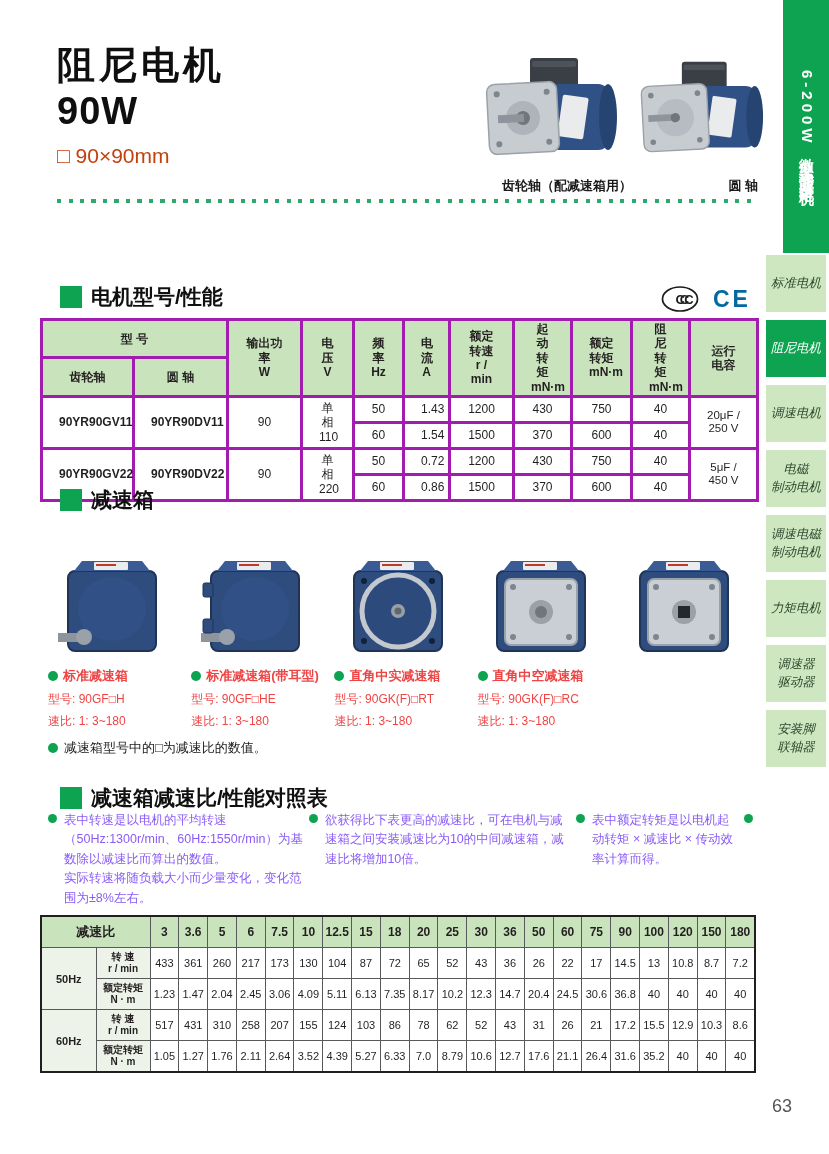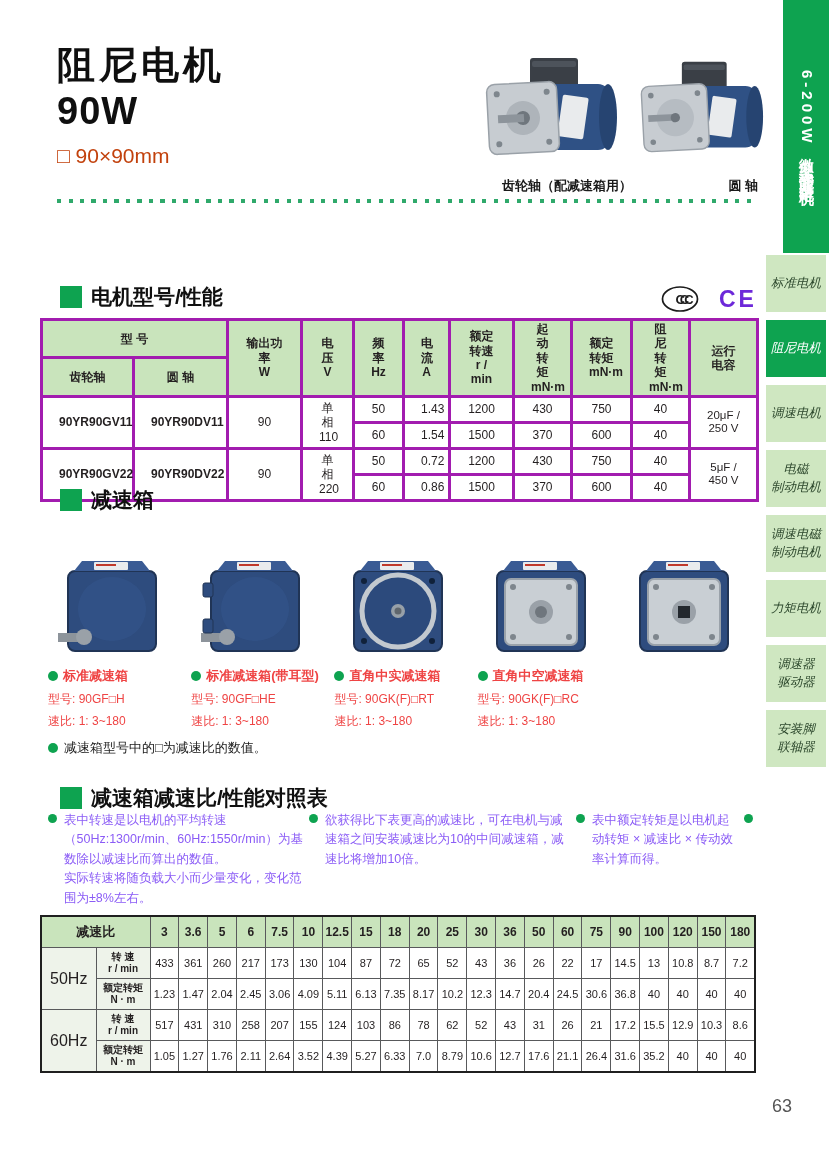--- a/index.html
+++ b/index.html
@@ -14,22 +14,22 @@
   #motor1{left:468px;} #motor2{left:624px;}
   .motor-cap{position:absolute;top:177px;font-size:13px;font-weight:600;color:#1a1a1a;text-align:right;}
   #mcap1{left:462px;width:170px;} #mcap2{left:648px;width:110px;}
   .dotline{position:absolute;left:57px;top:199px;width:699px;height:4px;
     background:repeating-linear-gradient(to right,#2fa96b 0 4px,transparent 4px 11.5px);}
 
   
   .sec-head{position:absolute;left:44px;display:flex;align-items:center;gap:9px;font-size:21px;font-weight:700;color:#101010;margin-left:16px;}
   .sec-head .sq{width:22px;height:22px;background:#0ea350;}
   #sec1{top:283px;} #sec2{top:486px;} #sec3{top:784px;}
-  .certs{position:absolute;top:285px;left:660px;display:flex;align-items:center;gap:19px;}
-  .ce{font-size:23px;font-weight:700;letter-spacing:3px;color:#6d28d9;}
+  .certs{position:absolute;top:285px;left:660px;display:flex;align-items:center;gap:13px;}
+  .ce{font-size:23px;font-weight:700;letter-spacing:3px;color:#0369a1;}
 
   
   table.motor{position:absolute;left:40px;top:318px;width:716px;border-collapse:collapse;table-layout:fixed;
     text-align:center;border:2px solid #1f1f1f;}
   table.motor th,table.motor td{border:3px solid #a21caf;padding:1px 16px;font-size:12px;line-height:1.2;}
   table.motor th{background:#c9e4bc;font-weight:600;height:22px;}
   table.motor td{height:21px;background:#fff;}
   table.motor td.model{font-weight:700;font-size:12px;}
   table.motor td.cap{font-size:11.5px;text-align:center;}
 
@@ -48,21 +48,21 @@
   .note{display:flex;gap:7px;}
   .note .dot{margin-top:3px;width:9px;height:9px;}
   .note .txt{line-height:1.55;}
 
   
   #ratio-wrap{position:absolute;left:40px;top:915px;width:716px;}
   table.ratio{width:716px;border-collapse:collapse;table-layout:fixed;text-align:center;border:2px solid #1f1f1f;}
   table.ratio th,table.ratio td{border:1px solid #58595b;padding:0;}
   table.ratio thead th{background:#c9e4bc;font-weight:700;font-size:12px;height:30px;}
   table.ratio thead th.rl{font-size:13px;}
-  table.ratio tbody th{background:#eef3ea;font-weight:400;font-size:16px;height:30px;}
+  table.ratio tbody th{background:#eef3ea;font-weight:700;font-size:11px;height:30px;}
   table.ratio tbody th.lab{font-weight:600;font-size:10px;line-height:1.25;}
   table.ratio tbody td{background:#fff;font-size:11px;height:30px;}
 
   
   .banner{position:absolute;right:0;top:0;width:46px;height:253px;background:#0ea350;color:#fff;
     writing-mode:vertical-rl;display:flex;align-items:center;justify-content:center;
     font-size:15px;font-weight:600;letter-spacing:4px;}
   .sb-items{position:absolute;left:766px;top:255px;width:60px;display:flex;flex-direction:column;gap:8px;font-style:italic;}
   .sb-item{background:#cfe7c1;color:#2c472c;font-size:12.5px;min-height:57px;display:flex;flex-direction:column;
     align-items:center;justify-content:center;text-align:center;line-height:1.4;cursor:pointer;}

